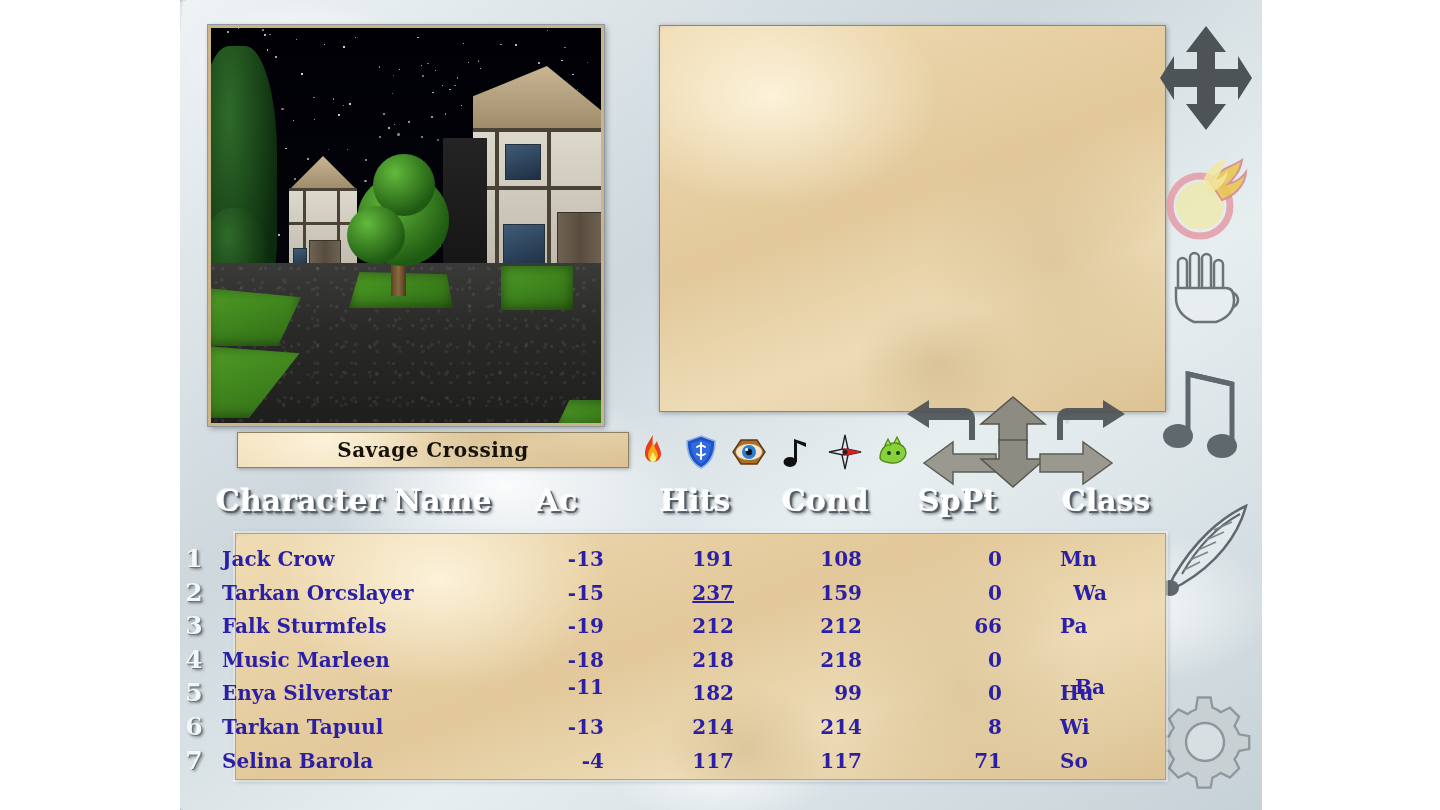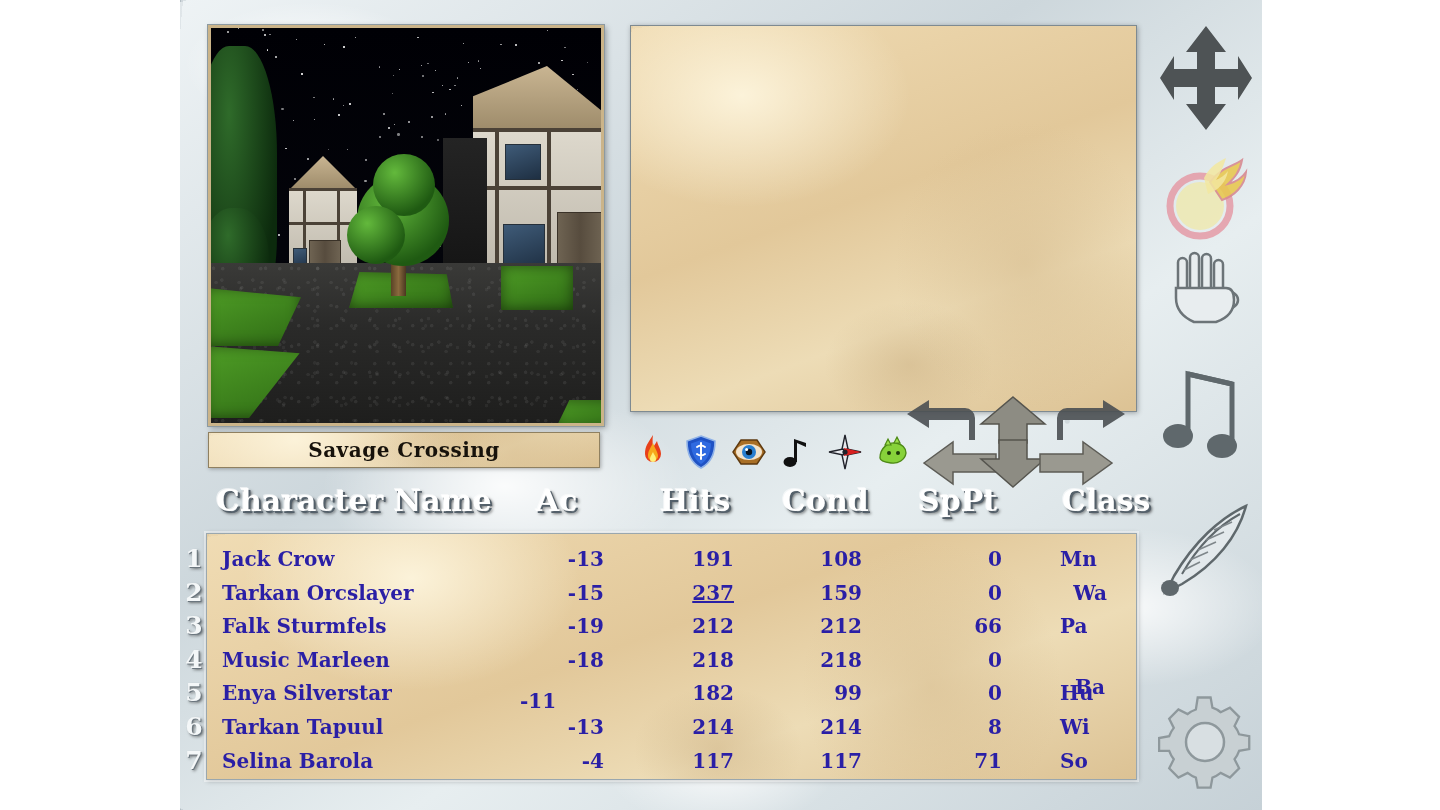--- a/index.html
+++ b/index.html
@@ -99,20 +99,21 @@
   
   .parchment {
     background-color:#e6cfa4;
     background-image:
       radial-gradient(ellipse 240px 160px at 22% 18%, rgba(255,248,226,.85), rgba(255,248,226,0) 70%),
       radial-gradient(ellipse 180px 200px at 78% 62%, rgba(213,186,140,.55), rgba(213,186,140,0) 72%),
       radial-gradient(ellipse 120px 90px at 55% 88%, rgba(200,172,126,.45), rgba(200,172,126,0) 70%),
       linear-gradient(105deg, rgba(190,162,118,.18) 0 2px, rgba(0,0,0,0) 2px 23px),
       linear-gradient(172deg, rgba(205,178,132,.14) 0 3px, rgba(0,0,0,0) 3px 41px),
       linear-gradient(160deg,#f0dcb4 0%, #e2c89a 45%, #eddcb6 70%, #dcc294 100%);
+    margin-left: 29px;
   }
   #message-panel {
     position:absolute; left:630px; top:25px; width:505px; height:385px;
     border:1px solid #7e8a91;
     box-shadow: 1px 1px 5px rgba(0,0,0,.3);
   }
 
   
   #location-banner {
     position:absolute; left:208px; top:432px; width:390px; height:34px;
@@ -596,21 +597,21 @@
       <div class="cell num" style="top: 614.2px; left: 778px; width: 84px; text-align: right;">212</div>
       <div class="cell num" style="top: 614.2px; left: 918px; width: 84px; text-align: right;">66</div>
       <div class="cell" style="top: 614.2px; left: 1060px; width: 60px; text-align: left;">Pa</div>
       <div class="cell" style="top: 647.8px; left: 222px; width: 300px; text-align: left;">Music Marleen</div>
       <div class="cell num" style="top: 647.8px; left: 520px; width: 84px; text-align: right;">-18</div>
       <div class="cell num" style="top: 647.8px; left: 650px; width: 84px; text-align: right;">218</div>
       <div class="cell num" style="top: 647.8px; left: 778px; width: 84px; text-align: right;">218</div>
       <div class="cell num" style="top: 647.8px; left: 918px; width: 84px; text-align: right;">0</div>
       <div class="cell" style="top: 675px; left: 1060px; width: 60px; text-align: center;">Ba</div>
       <div class="cell" style="top: 681.4px; left: 222px; width: 300px; text-align: left;">Enya Silverstar</div>
-      <div class="cell num" style="top: 689px; left: 520px; width: 84px; text-align: left;">-11</div>
+      <div class="cell num" style="top: 675px; left: 520px; width: 84px; text-align: right;">-11</div>
       <div class="cell num" style="top: 681.4px; left: 650px; width: 84px; text-align: right;">182</div>
       <div class="cell num" style="top: 681.4px; left: 778px; width: 84px; text-align: right;">99</div>
       <div class="cell num" style="top: 681.4px; left: 918px; width: 84px; text-align: right;">0</div>
       <div class="cell" style="top: 681.4px; left: 1060px; width: 60px; text-align: left;">Hu</div>
       <div class="cell" style="top: 715px; left: 222px; width: 300px; text-align: left;">Tarkan Tapuul</div>
       <div class="cell num" style="top: 715px; left: 520px; width: 84px; text-align: right;">-13</div>
       <div class="cell num" style="top: 715px; left: 650px; width: 84px; text-align: right;">214</div>
       <div class="cell num" style="top: 715px; left: 778px; width: 84px; text-align: right;">214</div>
       <div class="cell num" style="top: 715px; left: 918px; width: 84px; text-align: right;">8</div>
       <div class="cell" style="top: 715px; left: 1060px; width: 60px; text-align: left;">Wi</div>

